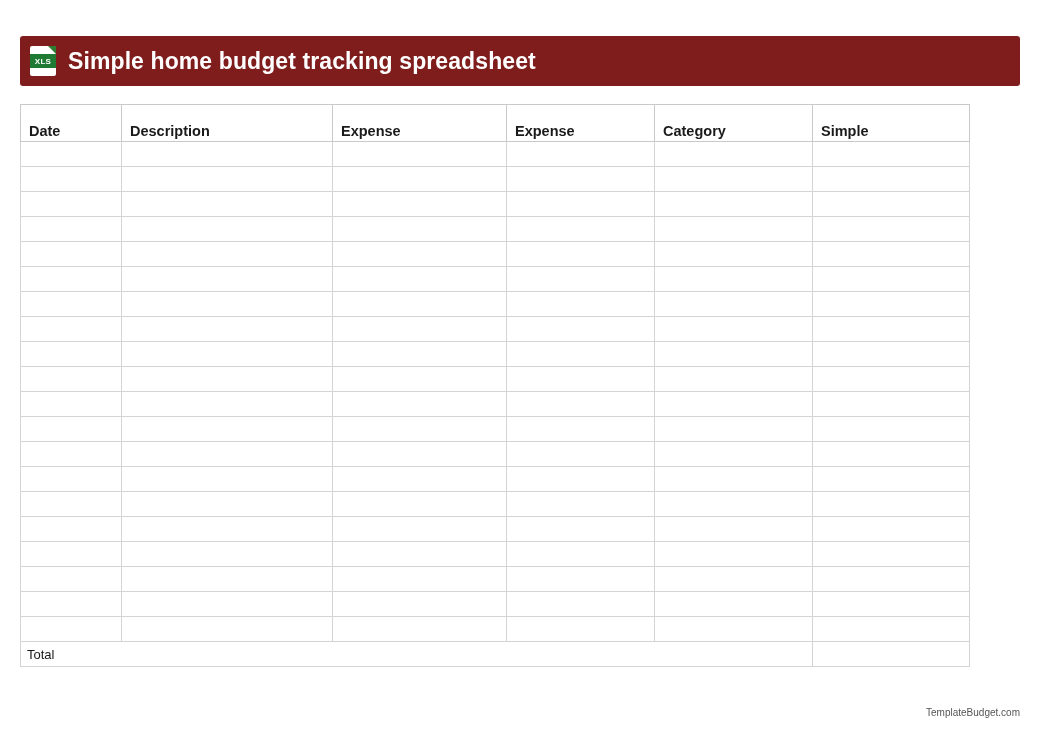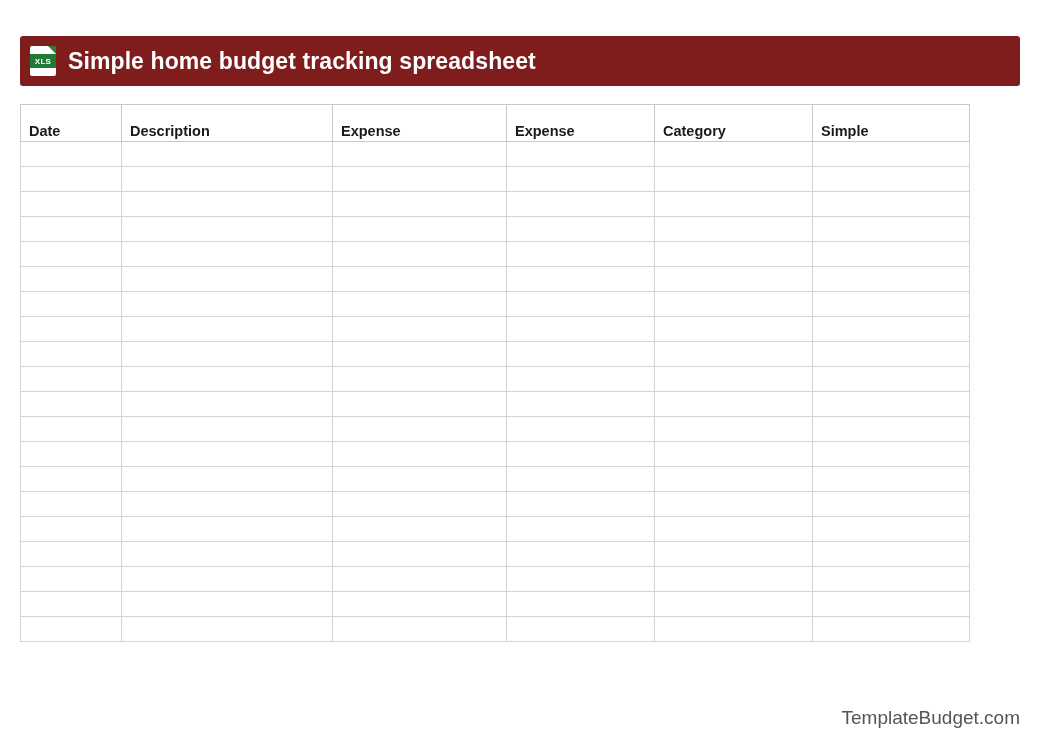--- a/index.html
+++ b/index.html
@@ -130,21 +130,21 @@
   col.c-category  { width: 174px; }
   col.c-income    { width: 148px; }
   col.c-expense   { width: 158px; }
   col.c-balance   { width: 157px; }
 
   
   .footer {
     position: absolute;
     right: 20px;
     top: 707px;
-    font-size: 19px;
+    font-size: 10px;
     color: #555555;
   }
 </style>
 </head>
 <body>
 
 <div class="page">
 
   <div class="banner">
     <span class="xls-icon">
@@ -329,19 +329,23 @@
           <td></td>
         </tr>
         <tr>
           <td></td>
           <td></td>
           <td></td>
           <td></td>
           <td></td>
           <td></td>
         </tr>
+        <tr class="total-row">
+          <td colspan="5">Total</td>
+          <td></td>
+        </tr>
       </tbody>
     </table>
   </div>
 
   <div class="footer">TemplateBudget.com</div>
 
 </div>
 
 </body></html>

